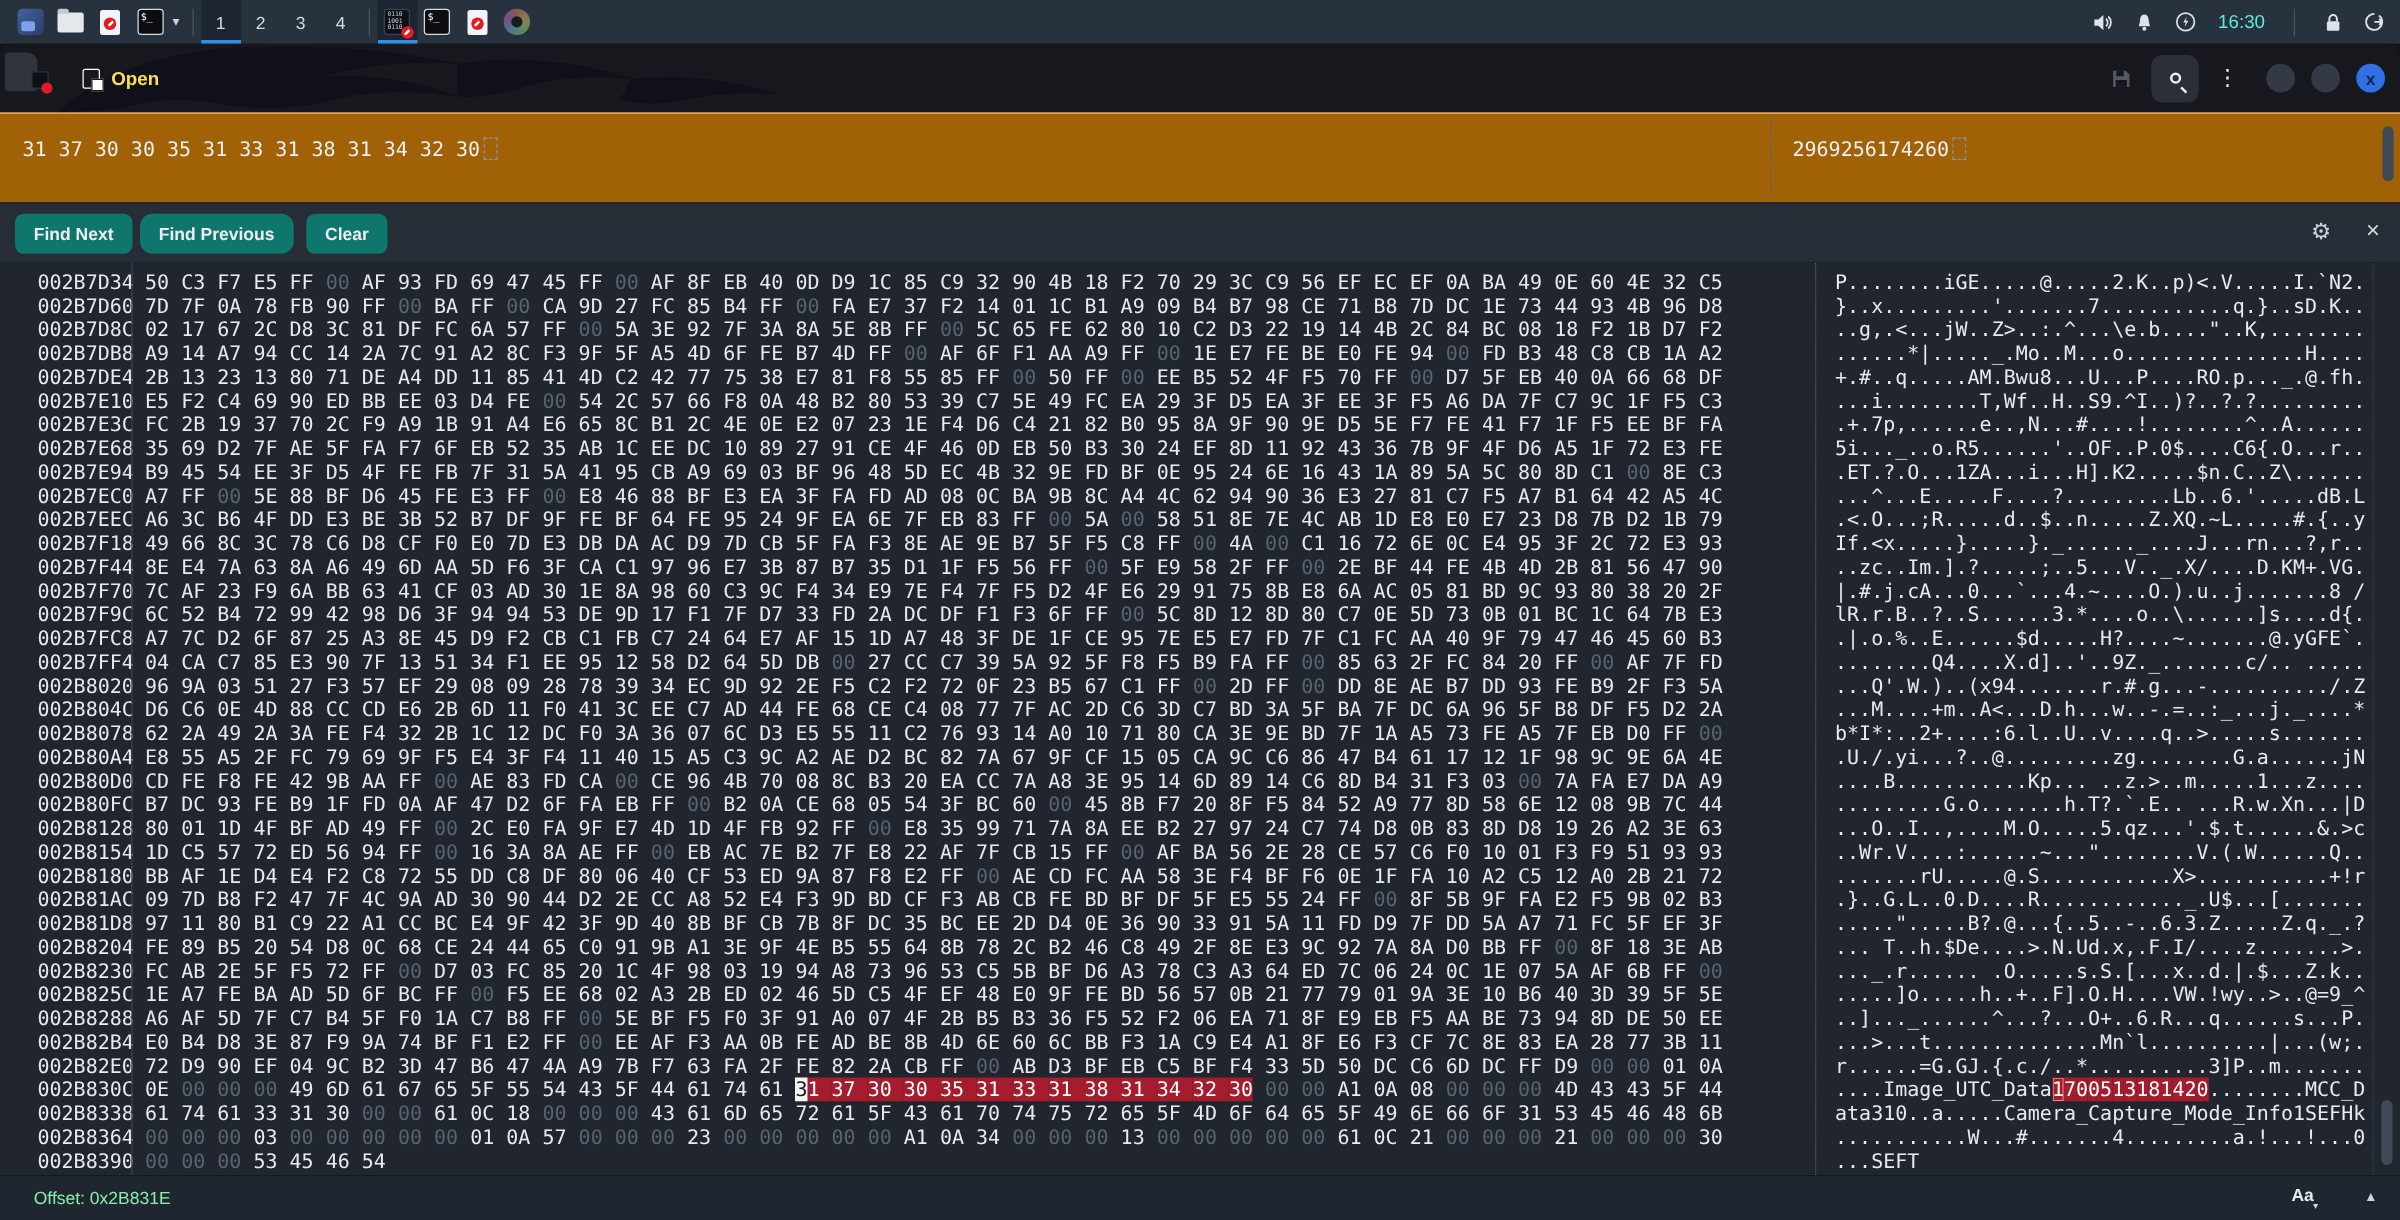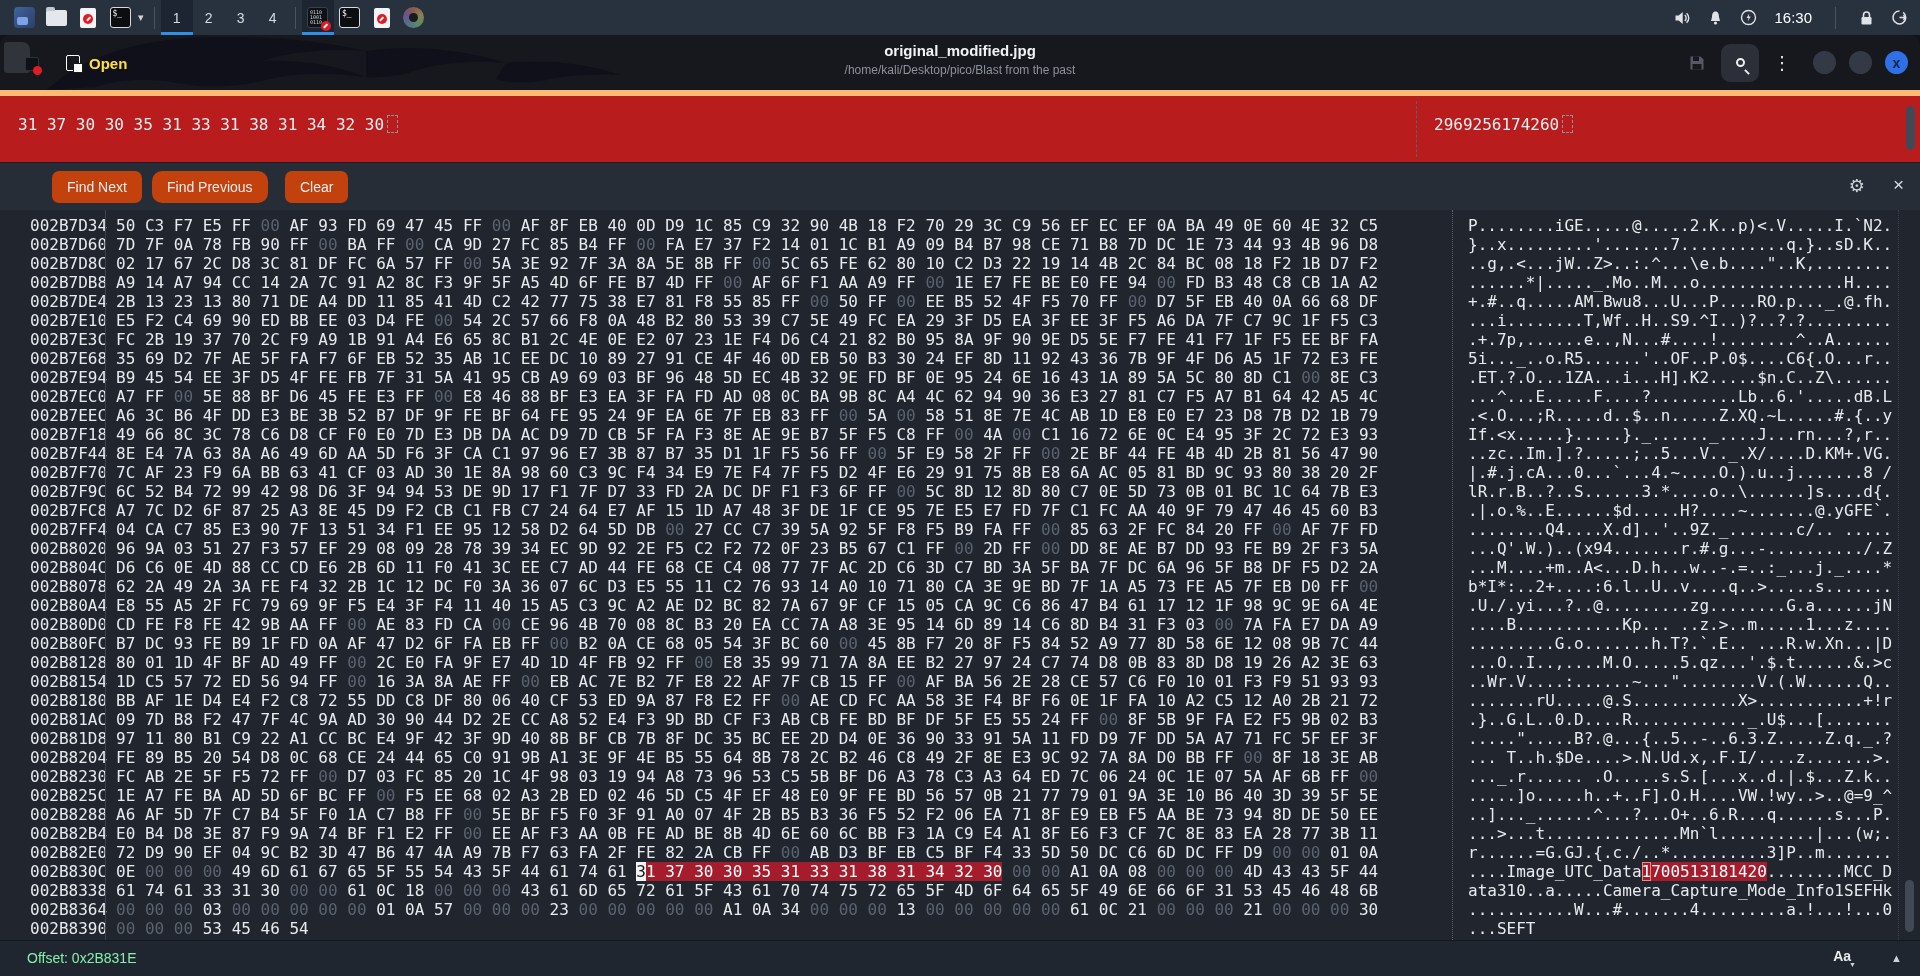--- a/index.html
+++ b/index.html
@@ -19,21 +19,21 @@
   .icon-folder::before { content:""; position:absolute; top:-3px; left:0; width:9px; height:4px; background:#c3c9d2; border-radius:2px 2px 0 0; }
   .icon-doc { width:16px; height:20px; background:#f2f4f7; border-radius:2px; position:relative; }
   .icon-term { width:21px; height:21px; background:#0b0d11; border:1px solid #d7dbe0; border-radius:3px; color:#fff; font-family:"DejaVu Sans Mono",monospace; font-size:8px; line-height:9px; padding:1px 2px; }
   .icon-hexapp { width:21px; height:21px; background:#0e1116; border:1px solid #3a414c; border-radius:3px; color:#cdd3da; font-family:"DejaVu Sans Mono",monospace; font-size:5px; line-height:5px; padding:2px 2px; letter-spacing:0; }
   .icon-aperture { width:21px; height:21px; border-radius:50%; background:conic-gradient(#8a5a52,#8a8052,#5a8a62,#52748a,#6d528a,#8a5a52); position:relative; }
   .icon-aperture::after { content:""; position:absolute; left:6px; top:6px; width:9px; height:9px; border-radius:50%; background:#181b20; }
   .badge { position:absolute; right:3px; bottom:4px; width:10px; height:10px; border-radius:50%; background:#e01b24; }
   .badge::after { content:""; position:absolute; left:2.5px; top:4px; width:5px; height:1.5px; background:#fff; transform:rotate(-45deg); }
   .chev { color:#cfd4da; font-size:11px; margin:0 4px 0 2px; }
   .tb-right { margin-left:auto; display:flex; align-items:center; gap:17px; padding-right:12px; height:35px; }
-  .clock { color:#ffffff; font-size:15px; }
+  .clock { color:#5eead4; font-size:15px; }
   .tbicon { display:flex; align-items:center; }
 
   
   #titlebar { position:absolute; top:35px; left:0; width:1920px; height:55px; background:#17171e; border-radius:10px 10px 0 0; overflow:hidden; }
   #dragon { position:absolute; left:36px; top:0; opacity:.9; }
   .ghost-doc { position:absolute; left:4px; top:7px; width:26px; height:31px; background:#3b3f46; opacity:.75; border-radius:3px 8px 3px 3px; }
   .mini-app { position:absolute; left:25px; top:22px; width:14px; height:14px; background:#0e1116; border:1px solid #2c323b; border-radius:2px; }
   .mini-badge { position:absolute; left:33px; top:31px; width:9px; height:9px; border-radius:50%; background:#e01b24; }
   #open-btn { position:absolute; left:66px; top:13px; height:30px; display:flex; align-items:center; gap:9px; color:#fde047; cursor:default; }
   .open-glyph { width:14px; height:16px; border:1.5px solid #fff; border-radius:2px; position:relative; }
@@ -45,31 +45,31 @@
   .tb-actions { position:absolute; right:0; top:0; height:55px; display:flex; align-items:center; }
   .floppy { opacity:.55; margin-right:16px; }
   .search-btn { width:38px; height:38px; background:#2c2f37; border-radius:9px; display:flex; align-items:center; justify-content:center; margin-right:14px; }
   .mag { width:9px; height:9px; border:2px solid #eceef2; border-radius:50%; position:relative; }
   .mag::after { content:""; position:absolute; left:8px; top:9px; width:2px; height:6px; background:#eceef2; transform:rotate(-45deg); }
   .kebab { color:#e8eaee; font-size:18px; margin-right:22px; font-family:"DejaVu Sans",sans-serif; }
   .winbtn { width:23px; height:23px; border-radius:50%; background:#343a45; margin-right:13px; display:flex; align-items:center; justify-content:center; }
   .winbtn.close { background:#2f70e5; color:#0f2650; font-size:14px; font-weight:bold; margin-right:12px; }
 
   
-  #searchbar { position:absolute; top:90px; left:0; width:1920px; height:72px; background:#b91c1c; border-top:6px solid #fdba74; }
+  #searchbar { position:absolute; top:90px; left:0; width:1920px; height:72px; background:#a16207; border-top:1px solid #fdba74; }
   .sfield { position:absolute; top:19px; font-family:"DejaVu Sans Mono",monospace; font-size:16px; color:#eef0f3; white-space:pre; }
   #hex-query { left:18px; }
   #text-query { left:1434px; }
   .caret-box { display:inline-block; width:11px; height:18px; border:1px dashed #8a919c; margin-left:3px; vertical-align:-3px; }
   .sf-sep { position:absolute; left:1416px; top:5px; bottom:5px; border-left:1px dashed #5a6170; }
   .s-scroll { position:absolute; right:5px; top:10px; width:9px; height:44px; background:#424956; border-radius:5px; }
 
   
   #findbar { position:absolute; top:162px; left:0; width:1920px; height:48px; background:#272d37; border-top:1px solid #1a1f27; }
-  .fbtn { position:absolute; top:8px; height:32px; background:#c2410c; border:none; border-radius:7px; color:#eceef1; font-family:"Liberation Sans",sans-serif; font-size:14px; font-weight:normal; padding:0 15px;margin-left:40px; }
+  .fbtn { position:absolute; top:8px; height:32px; background:#0f766e; border:none; border-radius:7px; color:#eceef1; font-family:"Liberation Sans",sans-serif; font-size:14px; font-weight:bold; padding:0 15px; }
   #btn-find-next { left:12px; }
   #btn-find-prev { left:112px;border-radius:10px; }
   #btn-clear { left:245px; }
   .fb-gear { position:absolute; right:55px; top:12px; color:#ccd1d8; font-size:18px; font-family:"DejaVu Sans",sans-serif; }
   .fb-close { position:absolute; right:16px; top:11px; color:#d6dade; font-size:19px; }
 
   
   #hexview { position:absolute; top:210px; left:0; width:1920px; height:730px; background:#20252e; padding-top:6px; font-family:"DejaVu Sans Mono",monospace; font-size:16px; color:#e7eaee; overflow:hidden; }
   .col-sep1 { position:absolute; left:105px; top:0; bottom:0; border-left:1px solid #3b4250; }
   .col-sep2 { position:absolute; left:1452px; top:0; bottom:0; border-left:1px dotted #566072; }
@@ -187,24 +187,20 @@
     <path fill="#10101a" d="M330 16 Q400 6 470 28 Q420 24 385 34 Q355 44 330 42 Z"></path>
     <path fill="#10101a" d="M470 28 Q530 22 585 40 Q540 38 505 46 Q480 50 460 44 Z"></path>
   </svg>
   <span class="ghost-doc"></span>
   <span class="mini-app"></span>
   <span class="mini-badge"></span>
   <div id="open-btn">
     <span class="open-glyph"></span>
     <span id="open-label">Open</span>
   </div>
-  <div class="title-block">
-    <div id="win-title">original_modified.jpg</div>
-    <div id="win-subtitle">/home/kali/Desktop/pico/Blast from the past</div>
-  </div>
   <div class="tb-actions">
     <span class="floppy">
       <svg width="16" height="16" viewBox="0 0 16 16">
           <path d="M1.5 1.5 h10 l3 3 v10 h-13 z" fill="#8a8f98"></path>
           <rect x="4" y="1.5" width="6" height="4.5" fill="#17171e"></rect>
           <rect x="3.5" y="9" width="9" height="5.5" fill="#17171e"></rect>
         </svg>
     </span>
     <span class="search-btn">
         <span class="mag"></span>

